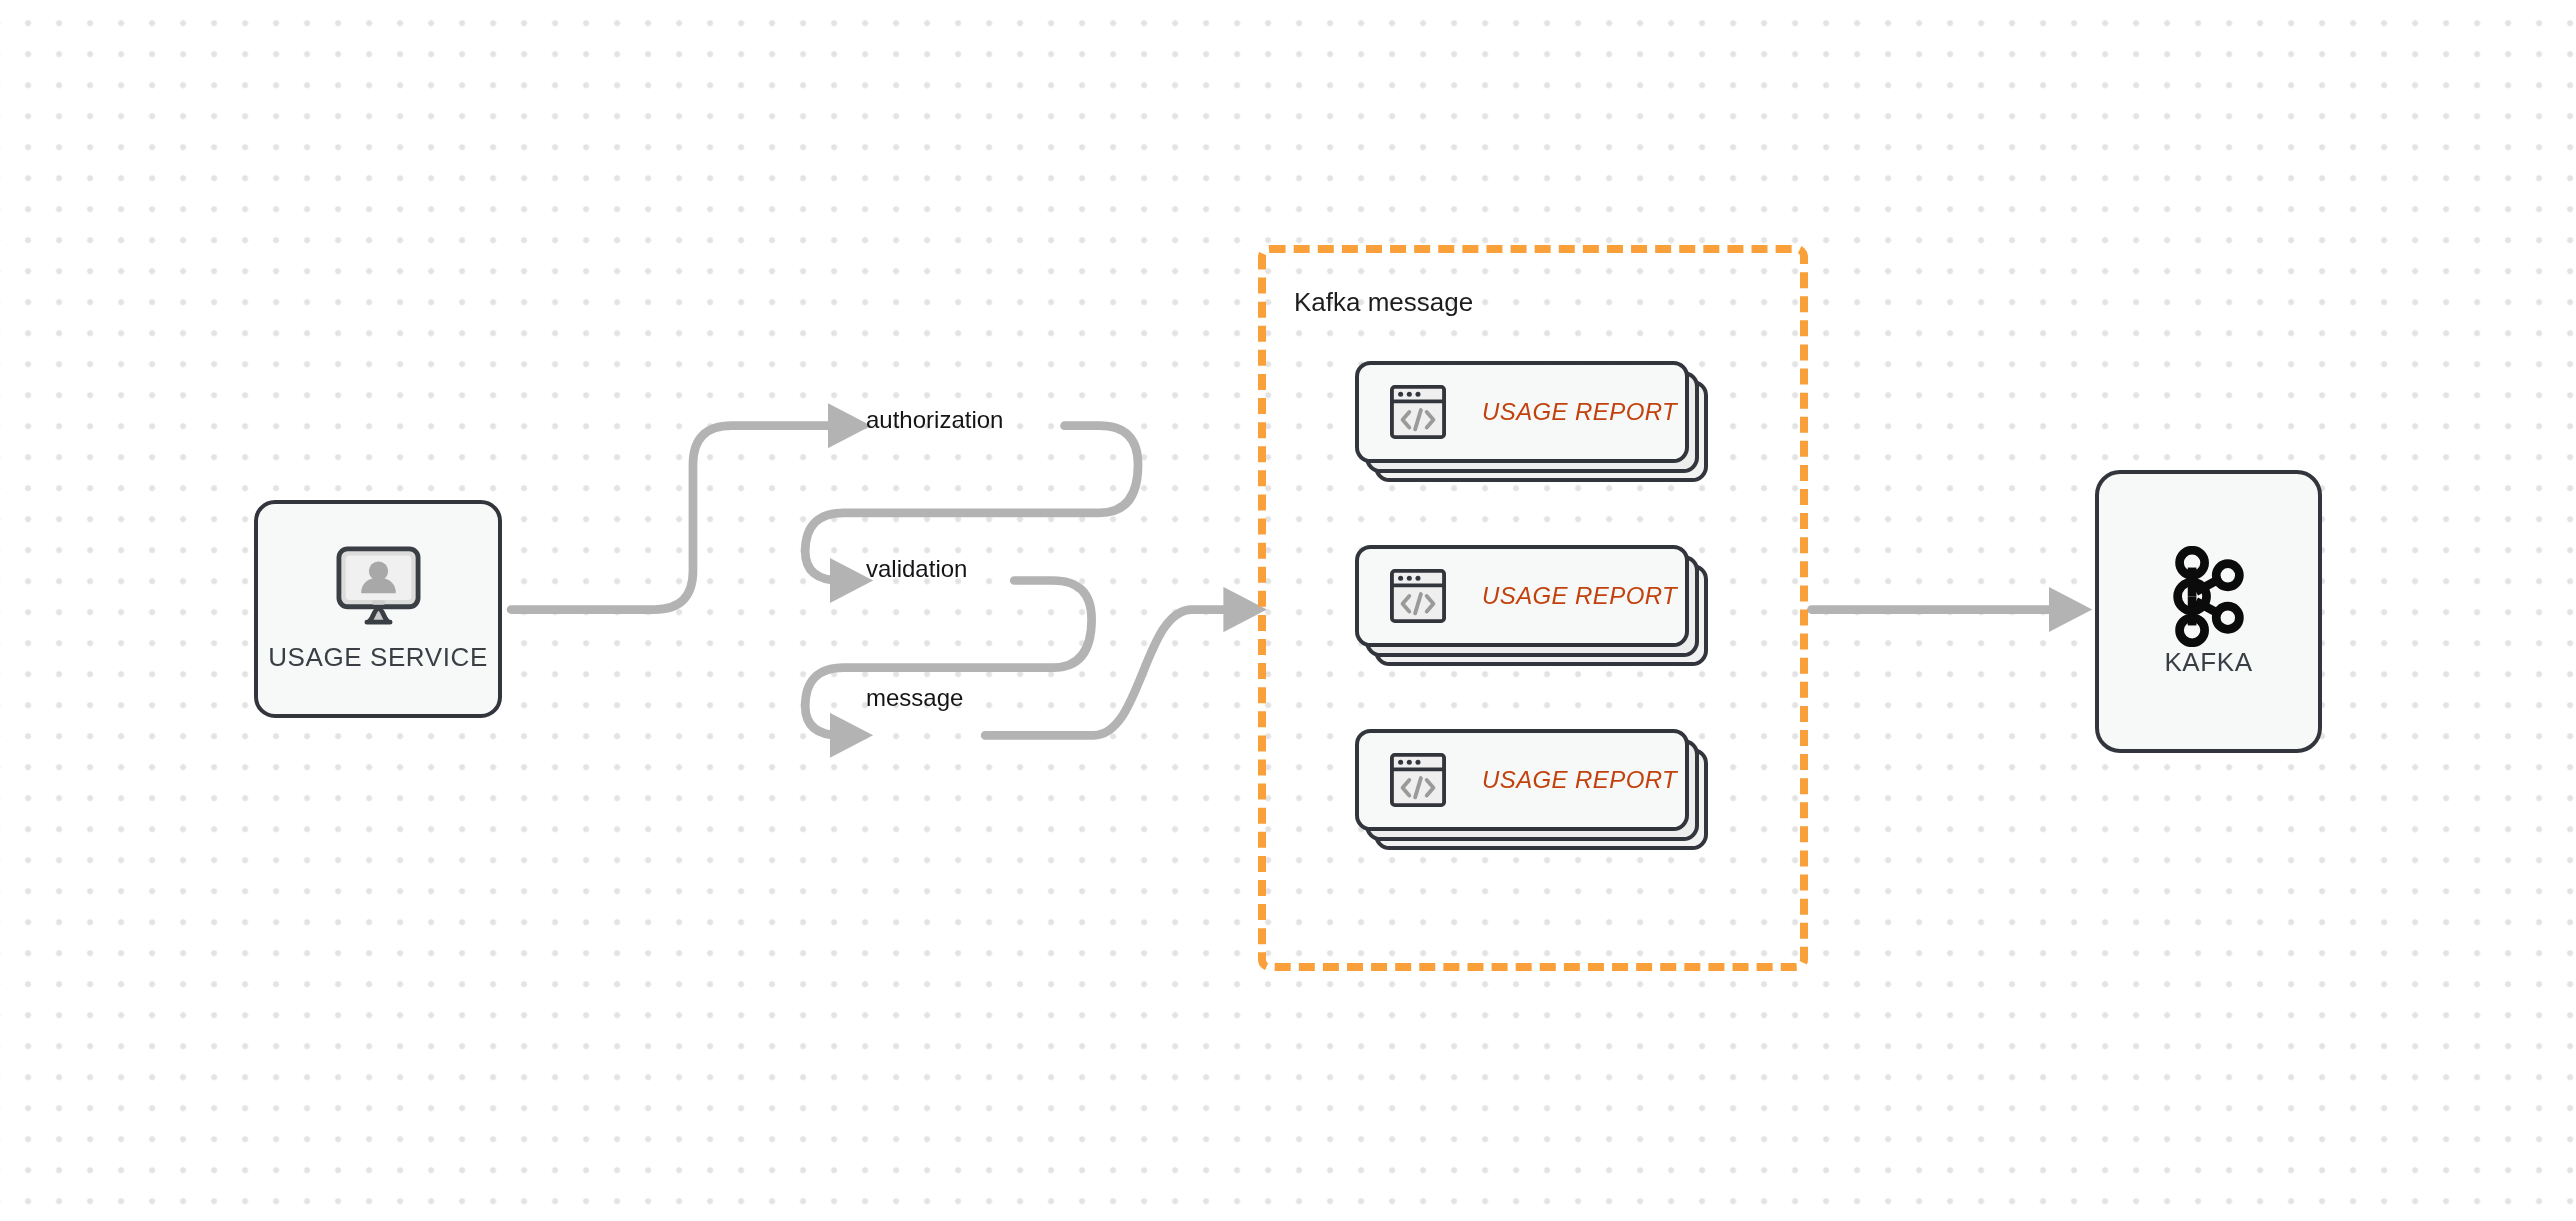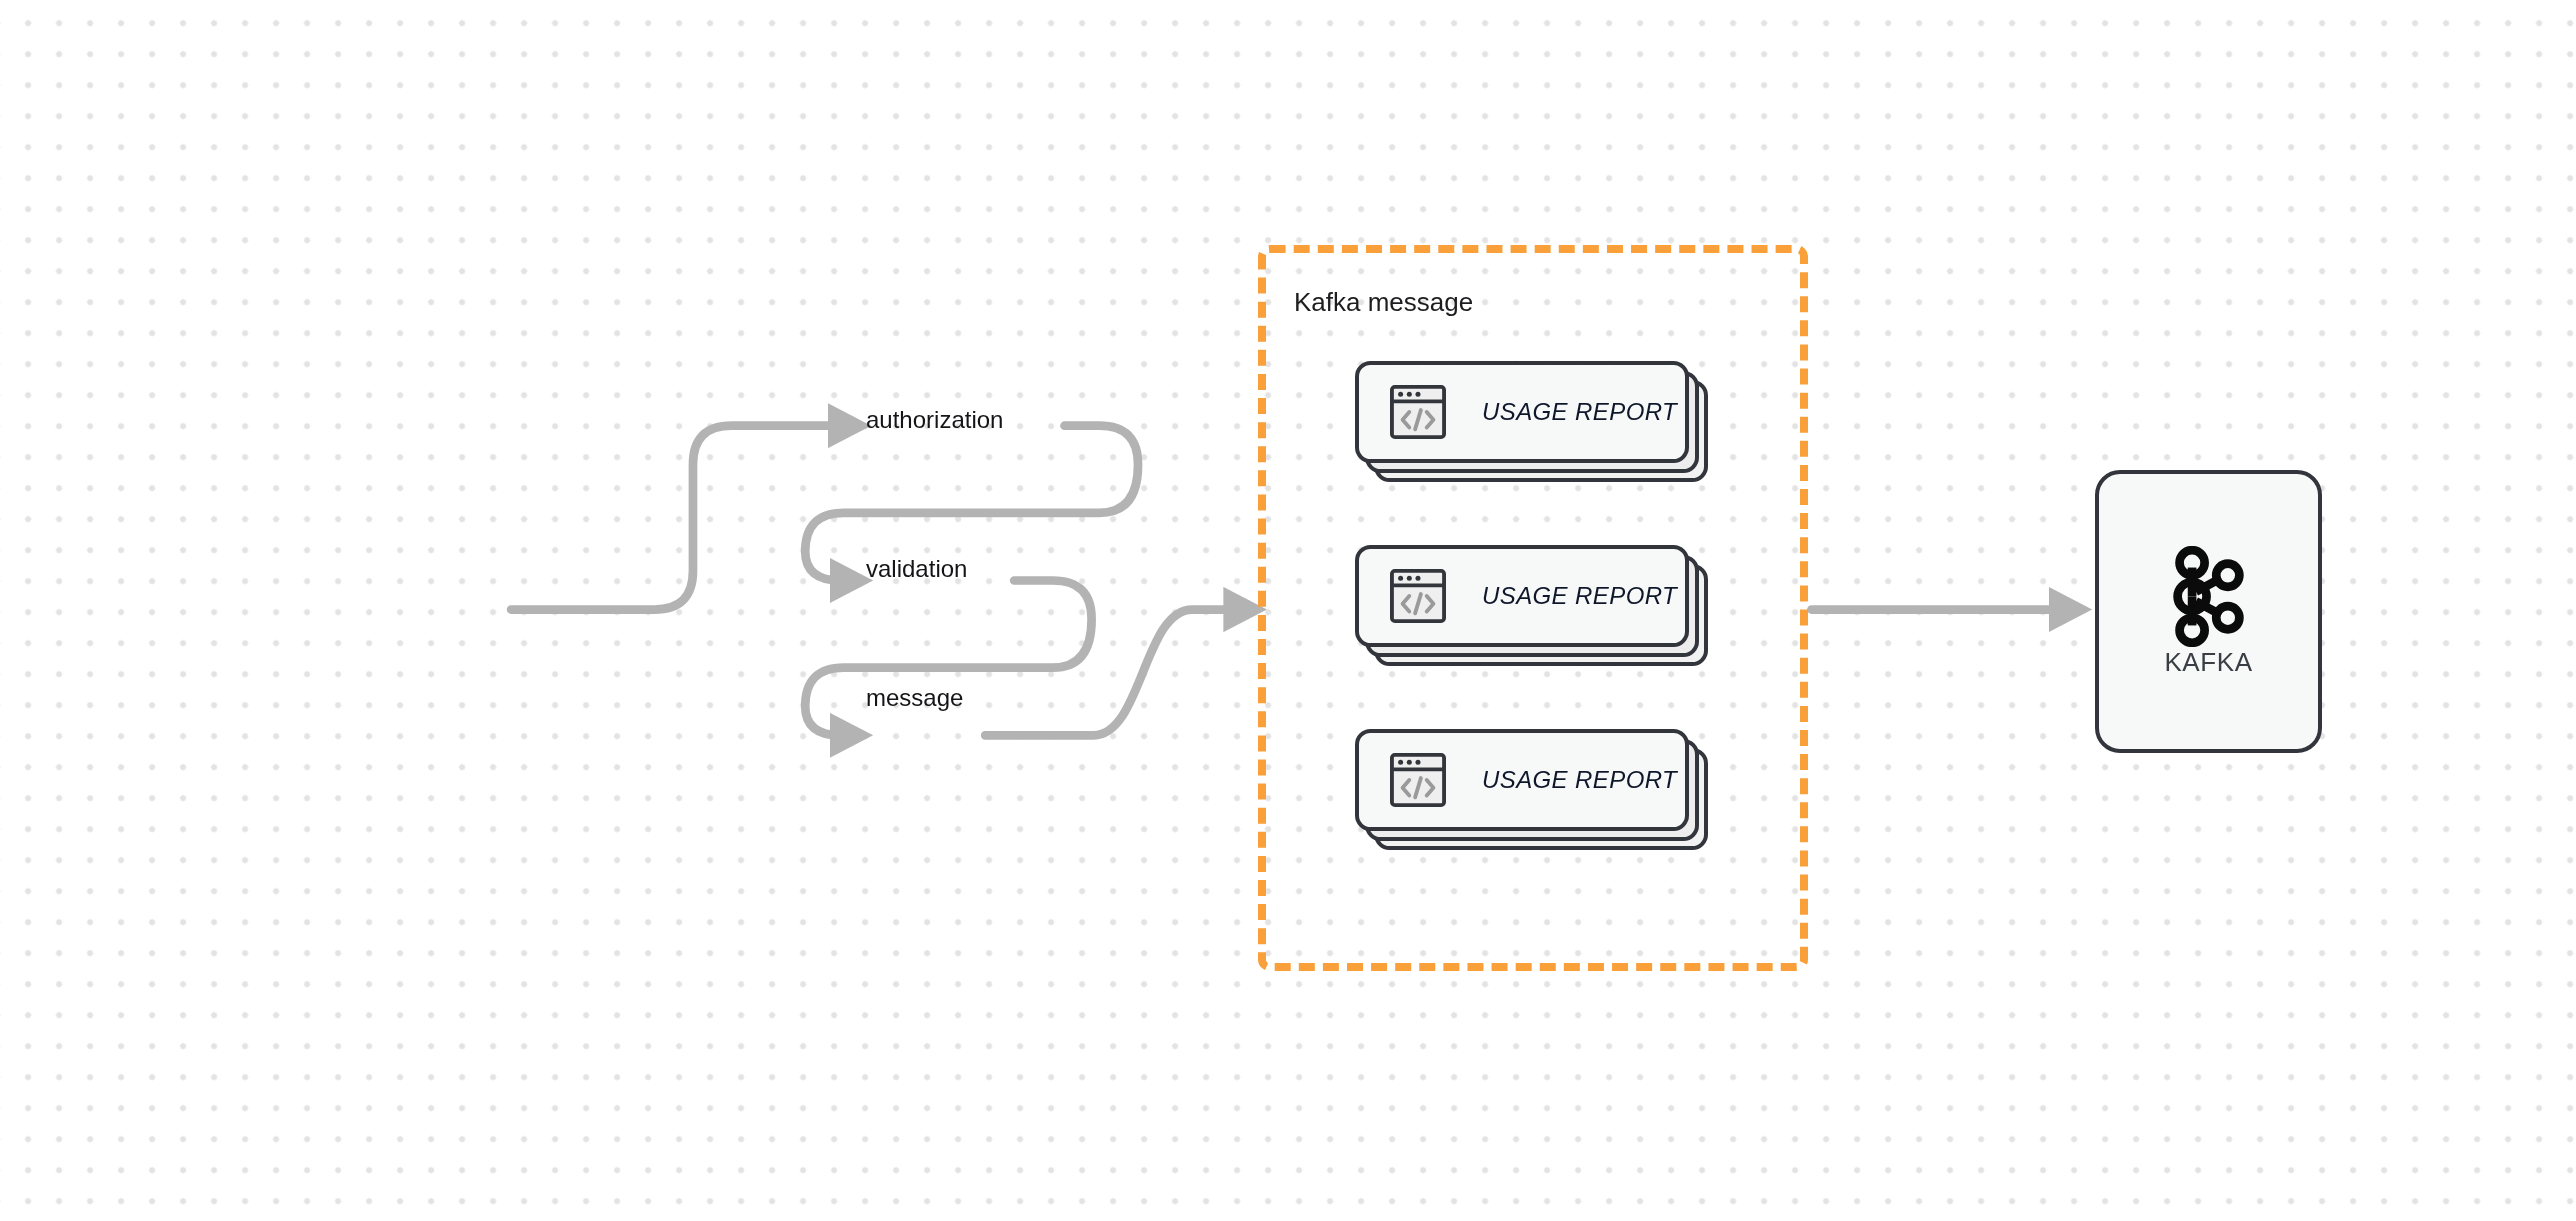--- a/index.html
+++ b/index.html
@@ -121,21 +121,21 @@
     margin-left: 30px;
     flex: 0 0 auto;
     display: flex;
     align-items: center;
   }
   .report-card .report-label {
     margin-left: 35px;
     font-size: 24px;
     font-style: italic;
     letter-spacing: 0.4px;
-    color: #0f172a;
+    color: #c2410c;
     white-space: nowrap;
   }
 
   #report-0 { left: 1355px; top: 361px; }
   #report-1 { left: 1355px; top: 545px; }
   #report-2 { left: 1355px; top: 729px; }
 
   
   .step-label {
     position: absolute;
@@ -182,20 +182,33 @@
       <path d="M 1100 440 L 1136 440 Q 1176 440 1176 480 Q 1176 530 1136 530 L 872 530 Q 832 530 832 570 Q 832 600 868 600" marker-end="url(#arrowhead)"></path>
 
       <path d="M 1048 600 L 1088 600 Q 1128 600 1128 640 Q 1128 690 1088 690 L 872 690 Q 832 690 832 730 Q 832 760 868 760" marker-end="url(#arrowhead)"></path>
 
       <path d="M 1018 760 L 1130 760 C 1180 760 1182 630 1232 630 L 1275 630" marker-end="url(#arrowhead)"></path>
 
       <path d="M 1872 630 L 2128 630" marker-end="url(#arrowhead)"></path>
     </g>
   </svg>
 
+  <div id="node-usage-service" class="node">
+    <span class="icon-wrap">
+      <svg class="monitor-icon" width="93" height="83" viewBox="0 0 96 86" xmlns="http://www.w3.org/2000/svg">
+        <rect x="7" y="4" width="82" height="60" rx="9" fill="#dcdcdc" stroke="#3a3f45" stroke-width="5"></rect>
+        <rect x="14" y="11" width="68" height="46" rx="4" fill="#f0f0f0"></rect>
+        <circle cx="48" cy="27" r="10" fill="#a8a8a8"></circle>
+        <path d="M30 50 C30 39 38 34 48 34 C58 34 66 39 66 50 Z" fill="#a8a8a8"></path>
+        <rect x="41" y="57" width="14" height="5" rx="2.5" fill="#cfcfcf"></rect>
+        <path d="M36 80 C42 80 43 66 48 66 C53 66 54 80 60 80 Z" fill="#c9c9c9" stroke="#3a3f45" stroke-width="5" stroke-linejoin="round"></path>
+      </svg>
+    </span>
+    <span class="node-label">USAGE SERVICE</span>
+  </div>
 
   <div class="step-label" id="step-label-0">authorization</div>
   <div class="step-label" id="step-label-1">validation</div>
   <div class="step-label" id="step-label-2">message</div>
 
   <div id="group-kafka-message"></div>
   <div id="group-title">Kafka message</div>
 
   <div class="report-card" id="report-0">
     <div class="layer back2"></div>

